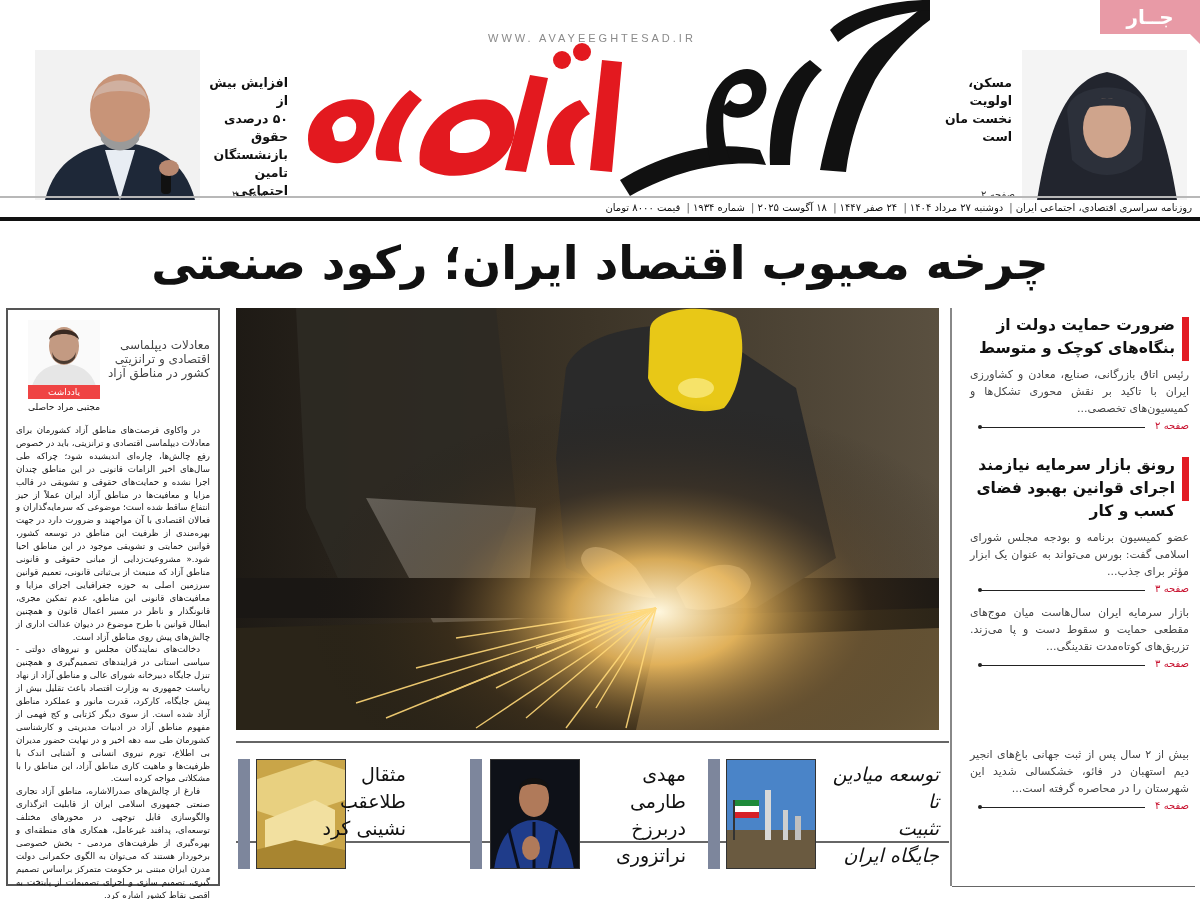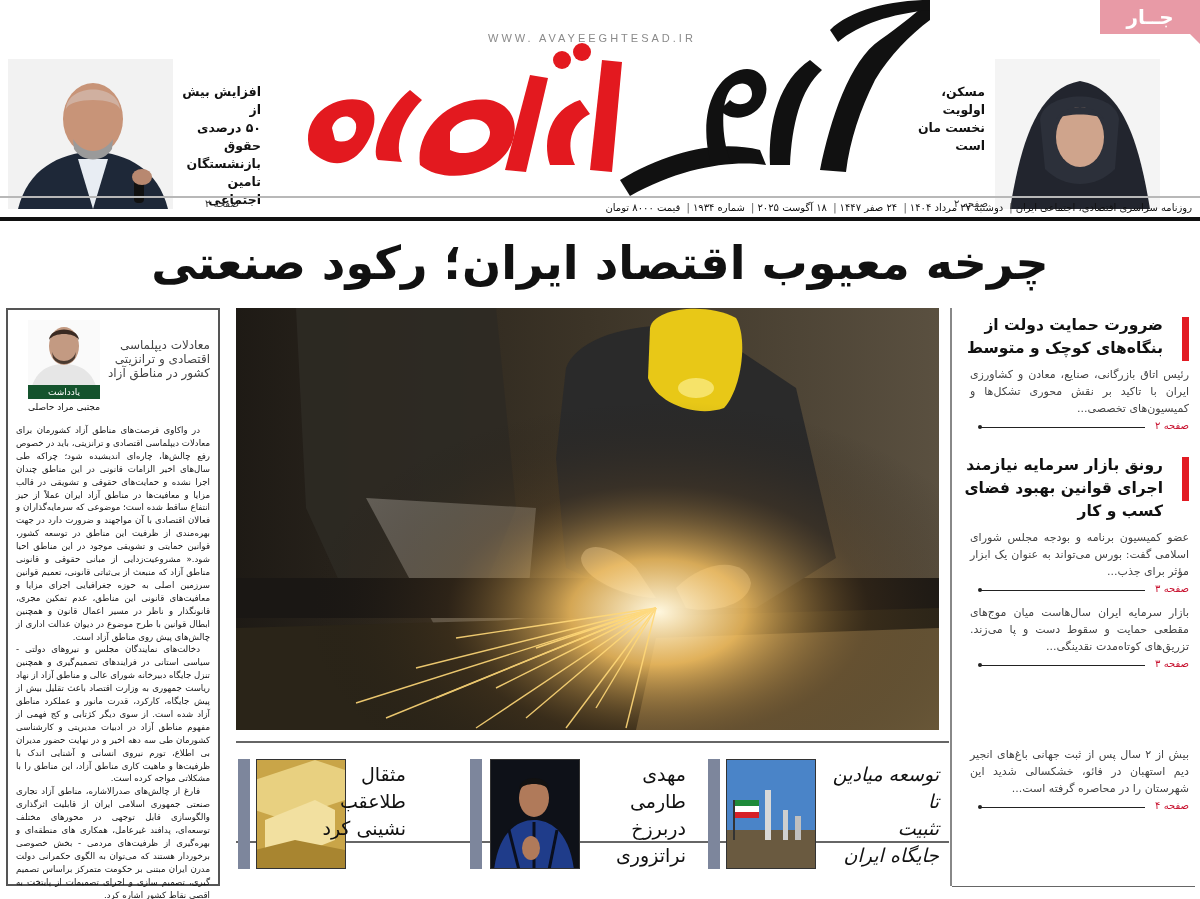--- a/index.html
+++ b/index.html
@@ -8,21 +8,21 @@
 
   
   .masthead { position: absolute; left: 0; top: 0; width: 1200px; height: 198px; }
   .jar-badge { position: absolute; right: 0; top: 0; width: 100px; height: 34px; background: #e89aa6; color: #fff; font-weight: bold; font-size: 20px; text-align: center; line-height: 34px; letter-spacing: 6px; }
   .jar-badge::after { content: ""; position: absolute; right: 0; bottom: -10px; border-top: 10px solid #e89aa6; border-left: 10px solid transparent; }
   .website { position: absolute; left: 488px; top: 32px; font-family: "Liberation Sans", sans-serif; font-size: 11px; letter-spacing: 3px; color: #8a8a8a; direction: ltr; }
 
   .logo { position: absolute; left: 290px; top: 0; width: 640px; height: 196px; }
   .logo svg { width: 100%; height: 100%; }
 
-  .teaser { position: absolute; top: 53px; height: 156px; }
+  .teaser { position: absolute; top: 44px; height: 156px; margin-left: 27px; }
   .teaser .photo { position: absolute; bottom: 0; width: 165px; height: 150px; overflow: hidden; }
   .teaser .text { position: absolute; font-weight: bold; font-size: 12.5px; line-height: 18px; color: #111; }
   .teaser .pg { position: absolute; bottom: 0; font-size: 10px; color: #333; }
   .teaser-left { left: 0; width: 260px; }
   .teaser-left .photo { left: 8px; }
   .teaser-left .text { left: 176px; top: 30px; width: 85px; text-align: right; }
   .teaser-left .pg { left: 205px; }
   .teaser-right { left: 930px; width: 270px; }
   .teaser-right .photo { right: 40px; }
   .teaser-right .text { right: 215px; top: 30px; width: 90px; text-align: right; }
@@ -32,21 +32,21 @@
   .dateline .txt { position: absolute; right: 8px; top: 4px; font-size: 10px; color: #111; white-space: nowrap; }
   .dateline .sep { color: #555; margin: 0 3px; }
   .thickrule { position: absolute; left: 0; top: 217px; width: 1200px; height: 4px; background: #111; }
 
   
   .headline { position: absolute; left: 60px; top: 228px; width: 1080px; height: 70px; text-align: center; font-size: 46px; font-weight: bold; line-height: 70px; color: #111; letter-spacing: -1px; }
 
   
   .note { position: absolute; left: 6px; top: 308px; width: 214px; height: 578px; border: 2px solid #555; padding: 4px; }
   .note .author-photo { position: absolute; left: 20px; top: 10px; width: 72px; height: 66px; overflow: hidden; }
-  .note .tag { position: absolute; left: 20px; top: 75px; width: 72px; height: 14px; background: #14532d; color: #fff; font-size: 9px; text-align: center; line-height: 14px; }
+  .note .tag { position: absolute; left: 20px; top: 75px; width: 72px; height: 14px; background: #ef4444; color: #fff; font-size: 9px; text-align: center; line-height: 14px; }
   .note .author { position: absolute; left: 18px; top: 92px; width: 76px; font-size: 9px; text-align: center; color: #111; }
   .note .note-title { position: absolute; right: 8px; top: 28px; width: 110px; font-size: 12px; line-height: 14px; color: #444; text-align: right; }
   .note .body { position: absolute; left: 8px; right: 8px; top: 114px; font-size: 8.6px; line-height: 12.9px; text-align: justify; color: #111; }
   .note .body p { text-indent: 10px; margin-bottom: 0; }
 
   
   .main-photo { position: absolute; left: 236px; top: 308px; width: 703px; height: 422px; overflow: hidden; background: #2a241c; }
 
   
   .bottom-strip { position: absolute; left: 236px; top: 741px; width: 713px; height: 102px; border-top: 2px solid #666; border-bottom: 2px solid #666; }
@@ -57,21 +57,21 @@
   .bt1 { left: 0; width: 230px; }
   .bt1 .bar { left: 2px; } .bt1 .thumb { left: 20px; } .bt1 .cap { right: 60px; width: 100px; }
   .bt2 { left: 232px; width: 240px; }
   .bt2 .bar { left: 2px; } .bt2 .thumb { left: 22px; } .bt2 .cap { right: 22px; width: 100px; }
   .bt3 { left: 468px; width: 245px; font-style: italic; }
   .bt3 .bar { left: 4px; } .bt3 .thumb { left: 22px; } .bt3 .cap { right: 10px; width: 110px; }
 
   
   .rcol { position: absolute; left: 950px; top: 308px; width: 245px; height: 578px; border-left: 2px solid #888; }
   .story { position: absolute; left: 10px; right: 6px; }
-  .story .h { position: relative; font-size: 15.5px; font-weight: bold; line-height: 23px; text-align: right; padding-right: 26px; color: #111; }
+  .story .h { position: relative; font-size: 15.5px; font-weight: bold; line-height: 23px; text-align: right; padding-right: 14px; color: #111; }
   .story .h::before { content: ""; position: absolute; right: 0; top: 3px; width: 7px; height: 44px; background: #e21b23; }
   .story .d { font-size: 11px; line-height: 17px; color: #444; text-align: justify; margin-top: 6px; margin-left: 8px; }
   .story .ref { position: relative; margin-top: 3px; height: 14px; }
   .story .ref .p { position: absolute; right: 0; top: 0; font-size: 10px; color: #c8102e; }
   .story .ref .ln { position: absolute; left: 18px; right: 44px; top: 7px; border-top: 1px solid #222; }
   .story .ref .ln::before { content: ""; position: absolute; left: -2px; top: -3px; width: 4px; height: 4px; border-radius: 50%; background: #222; }
   .s1 { top: 6px; } .s2 { top: 146px; } .s3 { top: 290px; } .s4 { top: 432px; }
   .rcol-bottom { position: absolute; left: 0; right: 0; top: 578px; border-top: 1px solid #666; }
 </style>
 </head>

